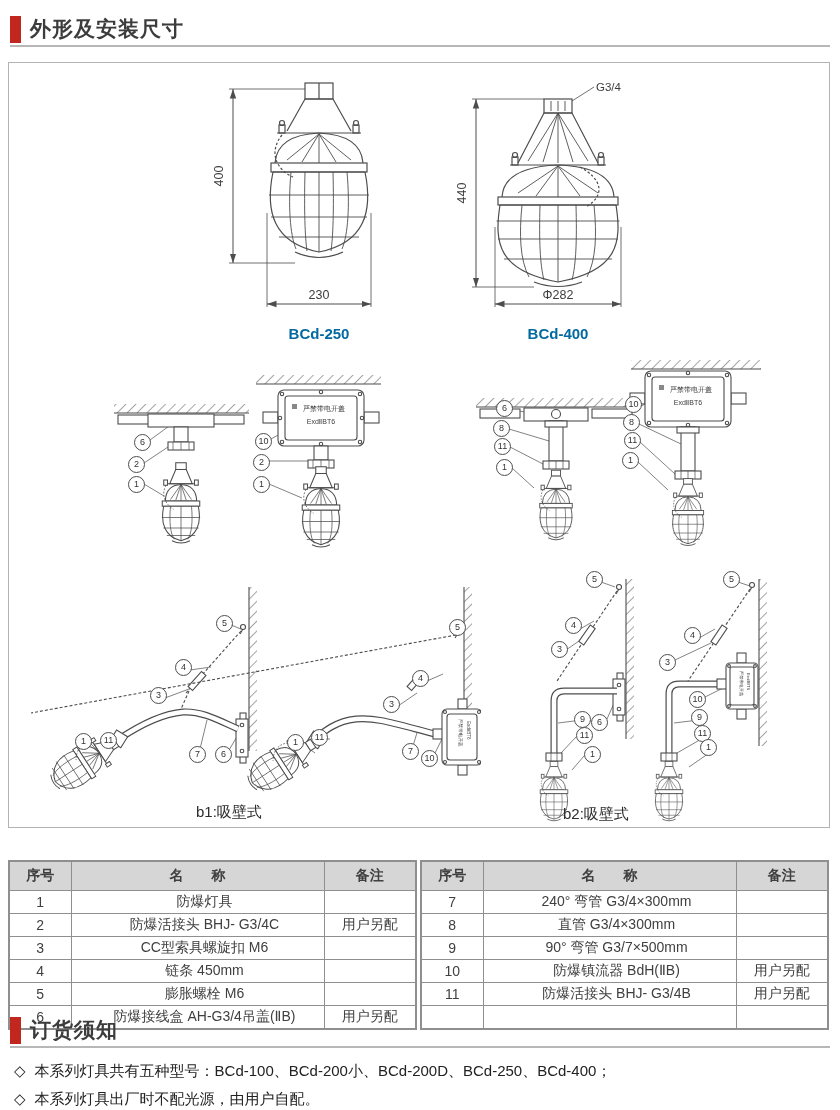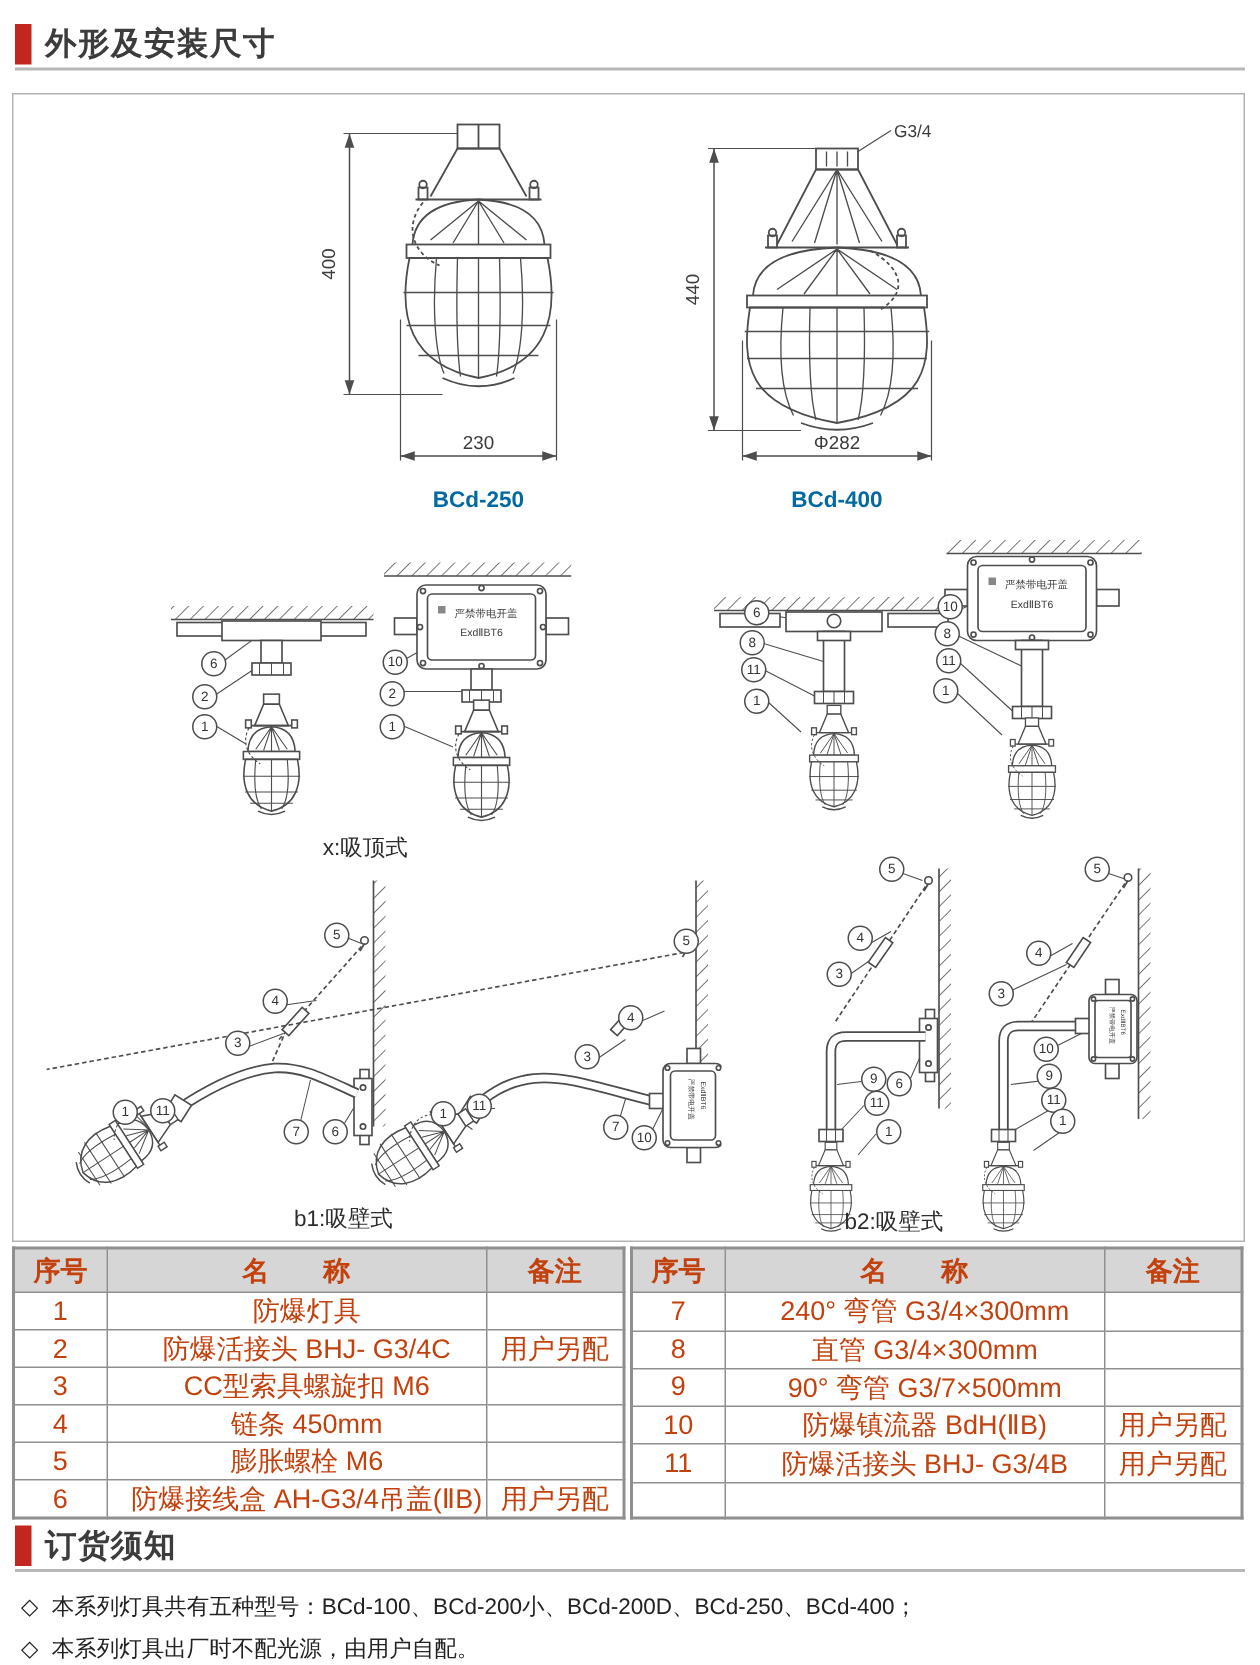--- a/index.html
+++ b/index.html
@@ -9,21 +9,21 @@
   .sec-title{font-size:21px;font-weight:bold;color:#3c3c3c;letter-spacing:1px;}
   .rule{position:absolute;left:10px;width:820px;height:2px;background:#b7b7b7;}
   .panel{position:absolute;left:8px;top:62px;width:820px;height:764px;border:1px solid #b3b3b3;background:#fff;}
   .diag{position:absolute;}
   .diag svg{display:block;}
   .co{position:absolute;width:15px;height:15px;border:1px solid #4d4d4d;border-radius:50%;
       font-size:9px;line-height:15px;text-align:center;background:#fff;color:#333;z-index:3;}
   .cap{position:absolute;font-size:15px;color:#2d2d2d;white-space:nowrap;}
   .model{position:absolute;font-size:15px;font-weight:bold;color:#0369a1;text-align:center;}
   .tables{position:absolute;left:8px;top:831px;width:822px;display:flex;gap:3px;}
-  table.ptable{border-collapse:collapse;table-layout:fixed;width:409px;border:2px solid #8f8f8f;font-size:18px;color:#c2410c;}
+  table.ptable{border-collapse:collapse;table-layout:fixed;width:409px;border:2px solid #8f8f8f;font-size:14px;color:#404040;margin-top:29px;}
   .ptable th{background:#d6d6d6;font-weight:bold;height:26px;border:1px solid #8f8f8f;}
   .ptable td{height:22px;border:1px solid #8f8f8f;padding:0;}
   .ptable .c-no{width:62px;}
   .ptable .c-rm{width:92px;}
   .ptable td.no,.ptable td.rm{text-align:center;}
   .ptable td.nm{padding-left:14px;text-align:center;}
   .note{position:absolute;left:14px;font-size:15px;color:#222;white-space:nowrap;}
   .note .bul{margin-right:9px;}
   svg text{font-family:"Liberation Sans",sans-serif;fill:#3c3c3c;}
 </style>
@@ -180,21 +180,20 @@
       <text x="215" y="60" text-anchor="middle" font-size="7">ExdⅡBT6</text>
       <use href="#lamp" x="45" y="98" width="60" height="84"></use>
       <use href="#lamp" x="185" y="102" width="60" height="84"></use>
     </svg>
     <span class="co" style="left:28px;top:70px">6</span>
     <span class="co" style="left:22px;top:92px">2</span>
     <span class="co" style="left:22px;top:112px">1</span>
     <span class="co" style="left:149px;top:69px">10</span>
     <span class="co" style="left:147px;top:90px">2</span>
     <span class="co" style="left:147px;top:112px">1</span>
-    <div class="cap" style="left:0;top:192px;width:275px;text-align:center">x:吸顶式</div>
   </div>
 
   <div class="diag" style="left:457px;top:293px;width:305px;height:223px">
     <svg width="305" height="223" viewBox="0 0 305 223">
       <g fill="none" stroke="#4d4d4d" stroke-width="1.1">
 
         <g stroke-width="0.7">
           <path d="M46,54 L66,57 M43,73 L83,85 M44,91 L77,108 M46,112 L68,132"></path>
           <path d="M175,50 L196,40 M173,68 L215,88 M174,86 L209,118 M172,106 L202,134"></path>
         </g>

